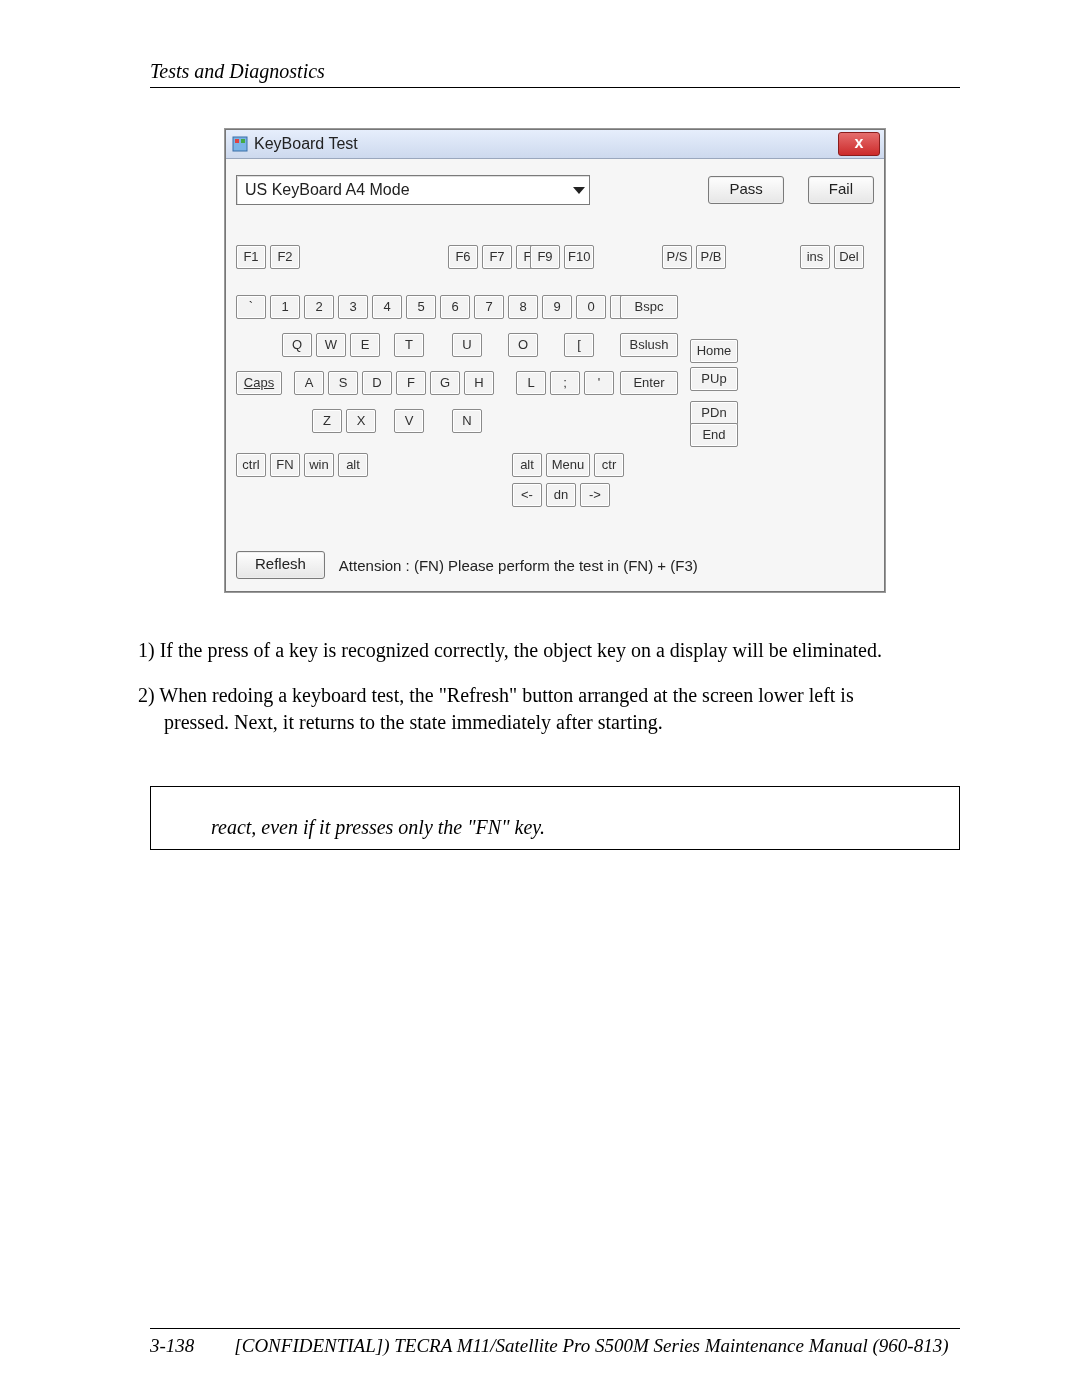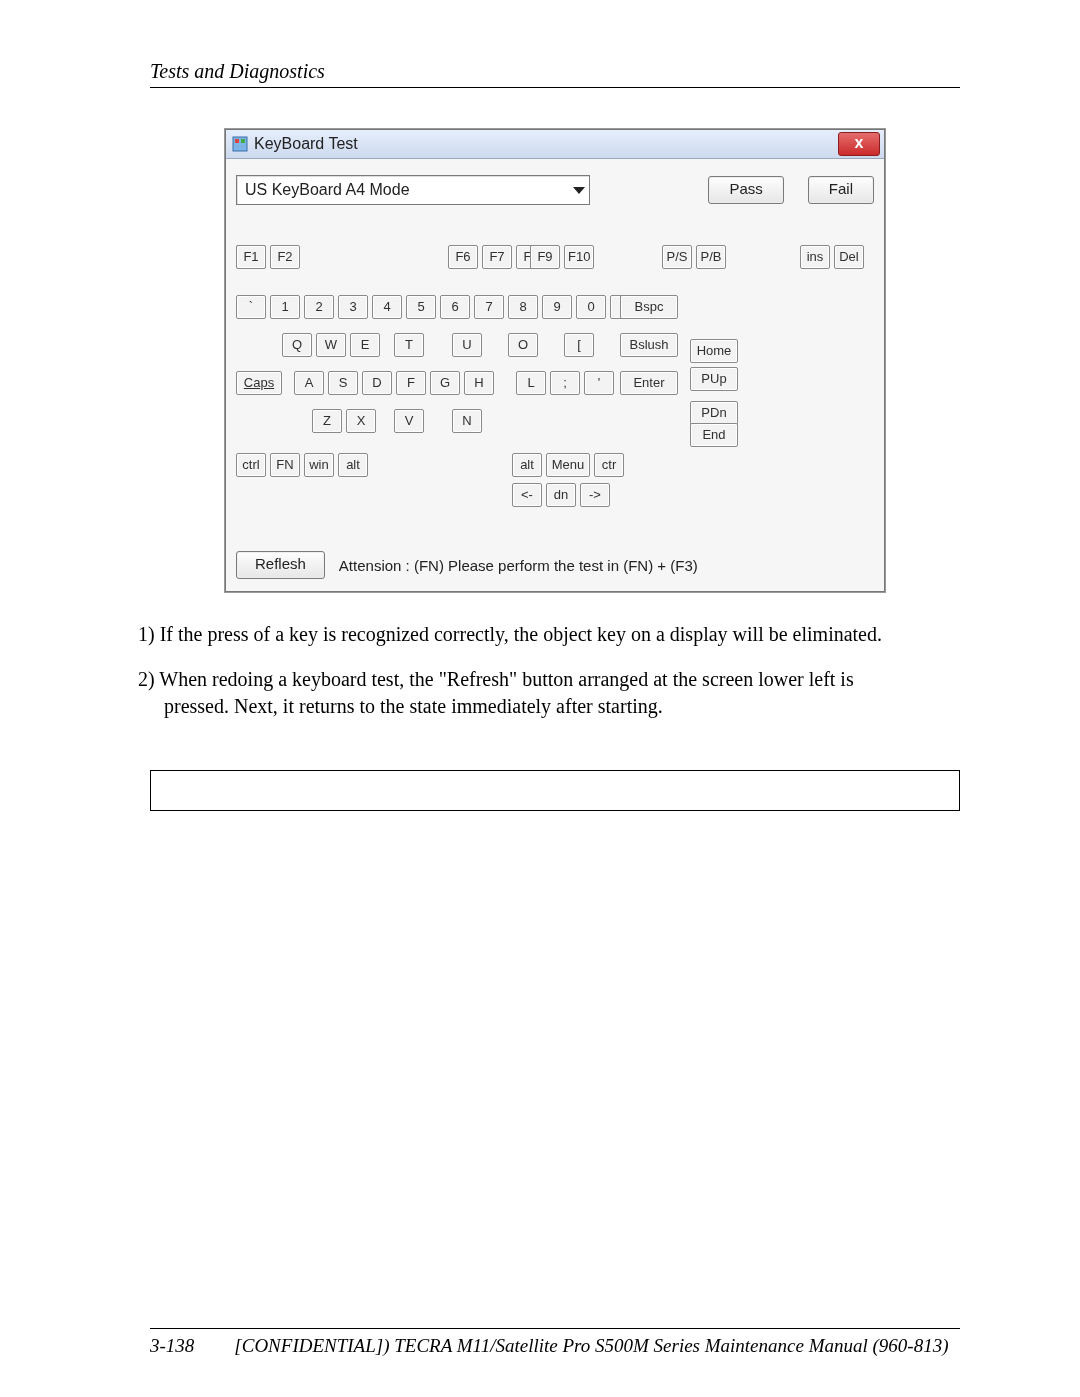--- a/index.html
+++ b/index.html
@@ -144,21 +144,21 @@
     margin-top: 6px;
   }
   .attention {
     font-family: "Segoe UI", Tahoma, Arial, sans-serif;
     font-size: 15px;
   }
 
   .body-text {
     font-size: 20px;
     line-height: 1.35;
-    margin: 28px 0 0 -12px;
+    margin: 44px 0 0 -12px;
   }
   .body-text p { margin: 0 0 18px 0; }
   .indent-cont { padding-left: 26px; display:block; }
 
   .note-box {
     border: 1.5px solid #000;
     margin: 50px 0 0 0;
     padding: 6px 12px 10px 12px;
     font-style: italic;
     font-size: 20px;
@@ -327,20 +327,21 @@
   <div class="body-text">
     <p>1) If the press of a key is recognized correctly, the object key on a display will be eliminated.</p>
     <p>
       <span>2) When redoing a keyboard test, the "Refresh" button arranged at the screen lower left is</span><br>
       <span class="indent-cont">pressed. Next, it returns to the state immediately after starting.</span>
     </p>
   </div>
 
   <div class="note-box">
     <br>
+    <span class="indent">react, even if it presses only the "FN" key.</span>
   </div>
 
   <div class="page-footer">
     <hr>
     <div class="page-footer-row">
       <span class="pnum">3-138</span>
       <span>[CONFIDENTIAL]) TECRA M11/Satellite Pro S500M Series Maintenance Manual (960-813)</span>
     </div>
   </div>
 

